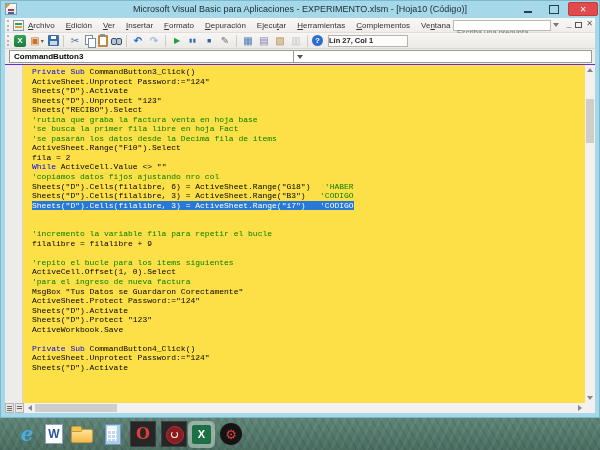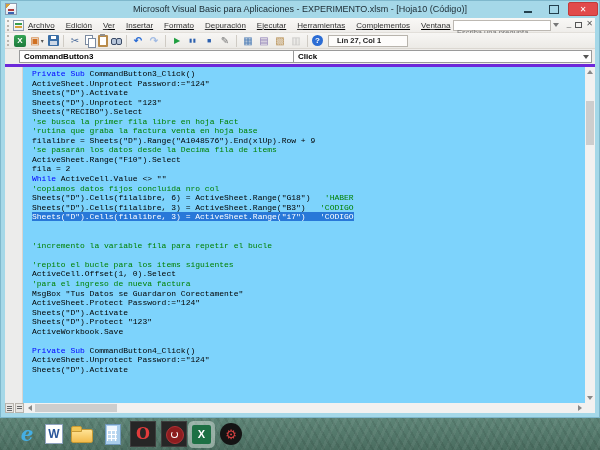--- a/index.html
+++ b/index.html
@@ -52,21 +52,21 @@
       linear-gradient(#fdfdfd,#dce6ef);border:1px solid #8a9bb0;}
   .app-icon::after{content:"";position:absolute;left:2px;top:5px;width:6px;height:2px;background:#b03a3a;box-shadow:0 3px 0 #3a62b0;}
   .title-text{flex:1;text-align:center;font-size:9px;color:#1c2b33;white-space:nowrap;overflow:hidden;}
   .win-controls{position:absolute;right:2px;top:2px;display:flex;align-items:center;gap:2px;}
   .win-btn{width:24px;height:14px;display:flex;align-items:center;justify-content:center;font-size:9px;color:#23404d;}
   .minimize-button::after{content:"";width:8px;height:1.5px;background:#23404d;margin-top:6px;}
   .maximize-button::after{content:"";width:8px;height:7px;border:1.2px solid #23404d;}
   .close-button{width:30px;background:#e14b4b;border-radius:2px;color:#fff;font-size:8px;border:1px solid #c23a3a;}
 
   
-  .menubar{position:absolute;left:5px;right:5px;top:18px;height:15px;background:linear-gradient(#f9f8f6,#efedea);display:flex;align-items:center;border-bottom:1px solid #e2dfda;text-decoration:underline;}
+  .menubar{position:absolute;left:5px;right:5px;top:18px;height:15px;background:linear-gradient(#f9f8f6,#efedea);display:flex;align-items:center;border-bottom:1px solid #e2dfda;}
   .grip{width:3px;height:11px;border-left:2px dotted #b9b4ad;margin:0 3px 0 2px;}
   .child-doc-icon{width:11px;height:11px;background:linear-gradient(#fff,#e8eef3);border:1px solid #8a9bb0;position:relative;margin-right:4px;}
   .child-doc-icon::after{content:"";position:absolute;left:1px;top:2px;width:7px;height:2px;background:#3a9e4d;box-shadow:0 3px 0 #d8a13a;}
   .menu-items{display:flex;align-items:center;gap:11px;}
   .menu-item{font-size:8px;color:#333;white-space:nowrap;cursor:default;}
   .menu-item u{text-decoration:underline;}
   .question-box{position:absolute;right:44px;top:2px;width:98px;height:11px;background:#fff;border:1px solid #bcb8b2;}
   .question-box input{width:100%;height:100%;border:none;font-size:7.5px;color:#8a8a8a;padding:0 3px;font-family:"Liberation Sans",sans-serif;outline:none;background:transparent;}
   .qb-dropdown-icon{position:absolute;right:36px;top:5px;width:0;height:0;border-left:3px solid transparent;border-right:3px solid transparent;border-top:4px solid #777;}
   .mdi-controls{position:absolute;right:2px;top:2px;display:flex;align-items:center;gap:4px;}
@@ -99,33 +99,33 @@
   .redo-icon{color:#2b6cd4;font-weight:bold;font-size:10px;}
   .run-icon{color:#1e9e3e;font-size:8px;}
   .break-icon{color:#2b5fae;font-size:5px;letter-spacing:1px;font-weight:bold;}
   .stop-icon{color:#2b5fae;font-size:7px;}
   .design-mode-icon{color:#777;font-size:10px;}
   .project-explorer-icon{color:#4a7ab5;font-size:10px;}
   .properties-window-icon{color:#8a7ab5;font-size:10px;}
   .toolbox-icon{color:#b58a4a;font-size:10px;}
   .object-browser-icon{color:#888;font-size:10px;}
   .help-icon{background:#2b6cd4;color:#fff;border-radius:50%;width:11px;height:11px;font-size:8px;font-weight:bold;}
-  .pos-box{margin-left:4px;width:80px;height:12px;background:#fdfcfb;border:1px solid #b8b4ad;font-size:7.5px;font-weight:bold;color:#222;display:flex;align-items:center;padding-left:8px;}
+  .pos-box{margin-left:4px;width:80px;height:12px;background:#fdfcfb;border:1px solid #b8b4ad;font-size:7.5px;font-weight:bold;color:#222;display:flex;align-items:center;padding-left:0;}
 
   
   .combo-row{position:absolute;left:5px;right:5px;top:49px;height:15px;background:#efedea;}
   .combo{position:absolute;top:1px;height:13px;background:#fff;border:1px solid #9a9a9a;display:flex;align-items:center;}
-  .object-combo{left:14px;width:296px;}
+  .object-combo{left:4px;width:296px;}
   .procedure-combo{left:288px;right:3px;}
   .combo-text{flex:1;font-size:8px;font-weight:bold;color:#000;padding-left:4px;white-space:nowrap;overflow:hidden;}
   .combo-arrow{width:11px;height:100%;display:flex;align-items:center;justify-content:center;}
   .combo-arrow::after{content:"";width:0;height:0;border-left:3px solid transparent;border-right:3px solid transparent;border-top:4px solid #555;}
 
   
-  .code-pane{position:absolute;left:5px;right:5px;top:64px;bottom:5px;background:#7dd3fc;border-top:3px solid #6d28d9;}
+  .code-pane{position:absolute;left:5px;right:5px;top:64px;bottom:5px;background:#fde047;border-top:1px solid #6d28d9;}
   .margin-strip{position:absolute;left:0;top:0;bottom:10px;width:18px;background:#ececeb;border-right:1px solid #d8d5d0;}
   .code-text{position:absolute;left:19px;right:10px;top:0;bottom:10px;overflow:hidden;padding:2px 0 0 8px;cursor:text;}
   .code-line{font-family:"Liberation Mono","DejaVu Sans Mono",monospace;font-size:8px;line-height:9.55px;white-space:pre;color:#000;}
   .seg-k{color:#0000ff;}
   .seg-c{color:#008000;}
   .seg-n{color:#000;}
   .code-line.selected .lineinner{background:#2878d8;}
   .code-line.selected .lineinner span{color:#fff;}
   
   .vscroll{position:absolute;right:0;top:0;bottom:10px;width:10px;background:#f2f1f0;}
@@ -216,47 +216,46 @@
       </span>
     <div class="pos-box">Lín 27, Col 1</div>
   </div>
 
   <div class="combo-row">
     <div class="combo object-combo">
       <span class="combo-text">CommandButton3</span>
       <span class="combo-arrow"></span>
     </div>
     <div class="combo procedure-combo">
-      <span class="combo-text">Click</span>
       <span class="combo-arrow"></span>
     </div>
   </div>
 
   <div class="code-pane">
     <div class="margin-strip"></div>
     <div class="code-text" id="code-lines">
         <div class="code-line"><span class="lineinner"><span class="seg-k">Private Sub </span><span class="seg-n">CommandButton3_Click()</span></span></div>
         <div class="code-line"><span class="lineinner"><span class="seg-n">ActiveSheet.Unprotect Password:="124"</span></span></div>
         <div class="code-line"><span class="lineinner"><span class="seg-n">Sheets("D").Activate</span></span></div>
         <div class="code-line"><span class="lineinner"><span class="seg-n">Sheets("D").Unprotect "123"</span></span></div>
         <div class="code-line"><span class="lineinner"><span class="seg-n">Sheets("RECIBO").Select</span></span></div>
+        <div class="code-line"><span class="lineinner"><span class="seg-c">'rutina que graba la factura venta en hoja base</span></span></div>
         <div class="code-line"><span class="lineinner"><span class="seg-c">'se busca la primer fila libre en hoja Fact</span></span></div>
-        <div class="code-line"><span class="lineinner"><span class="seg-c">'rutina que graba la factura venta en hoja base</span></span></div>
-        <div class="code-line"><span class="lineinner"><span class="seg-n">filalibre = Sheets("D").Range("A1048576").End(xlUp).Row + 9</span></span></div>
         <div class="code-line"><span class="lineinner"><span class="seg-c">'se pasarán los datos desde la Decima fila de items</span></span></div>
         <div class="code-line"><span class="lineinner"><span class="seg-n">ActiveSheet.Range("F10").Select</span></span></div>
         <div class="code-line"><span class="lineinner"><span class="seg-n">fila = 2</span></span></div>
         <div class="code-line"><span class="lineinner"><span class="seg-k">While </span><span class="seg-n">ActiveCell.Value &lt;&gt; ""</span></span></div>
-        <div class="code-line"><span class="lineinner"><span class="seg-c">'copiamos datos fijos concluida nro col</span></span></div>
+        <div class="code-line"><span class="lineinner"><span class="seg-c">'copiamos datos fijos ajustando nro col</span></span></div>
         <div class="code-line"><span class="lineinner"><span class="seg-n">Sheets("D").Cells(filalibre, 6) = ActiveSheet.Range("G18")   </span><span class="seg-c">'HABER</span></span></div>
         <div class="code-line"><span class="lineinner"><span class="seg-n">Sheets("D").Cells(filalibre, 3) = ActiveSheet.Range("B3")   </span><span class="seg-c">'CODIGO</span></span></div>
         <div class="code-line selected"><span class="lineinner"><span class="seg-n">Sheets("D").Cells(filalibre, 3) = ActiveSheet.Range("i7")   </span><span class="seg-c">'CODIGO</span></span></div>
         <div class="code-line"><span class="lineinner"> </span></div>
         <div class="code-line"><span class="lineinner"> </span></div>
         <div class="code-line"><span class="lineinner"><span class="seg-c">'incremento la variable fila para repetir el bucle</span></span></div>
+        <div class="code-line"><span class="lineinner"><span class="seg-n">filalibre = filalibre + 9</span></span></div>
         <div class="code-line"><span class="lineinner"> </span></div>
         <div class="code-line"><span class="lineinner"><span class="seg-c">'repito el bucle para los items siguientes</span></span></div>
         <div class="code-line"><span class="lineinner"><span class="seg-n">ActiveCell.Offset(1, 0).Select</span></span></div>
         <div class="code-line"><span class="lineinner"><span class="seg-c">'para el ingreso de nueva factura</span></span></div>
         <div class="code-line"><span class="lineinner"><span class="seg-n">MsgBox "Tus Datos se Guardaron Corectamente"</span></span></div>
         <div class="code-line"><span class="lineinner"><span class="seg-n">ActiveSheet.Protect Password:="124"</span></span></div>
         <div class="code-line"><span class="lineinner"><span class="seg-n">Sheets("D").Activate</span></span></div>
         <div class="code-line"><span class="lineinner"><span class="seg-n">Sheets("D").Protect "123"</span></span></div>
         <div class="code-line"><span class="lineinner"><span class="seg-n">ActiveWorkbook.Save</span></span></div>
         <div class="code-line"><span class="lineinner"> </span></div>

